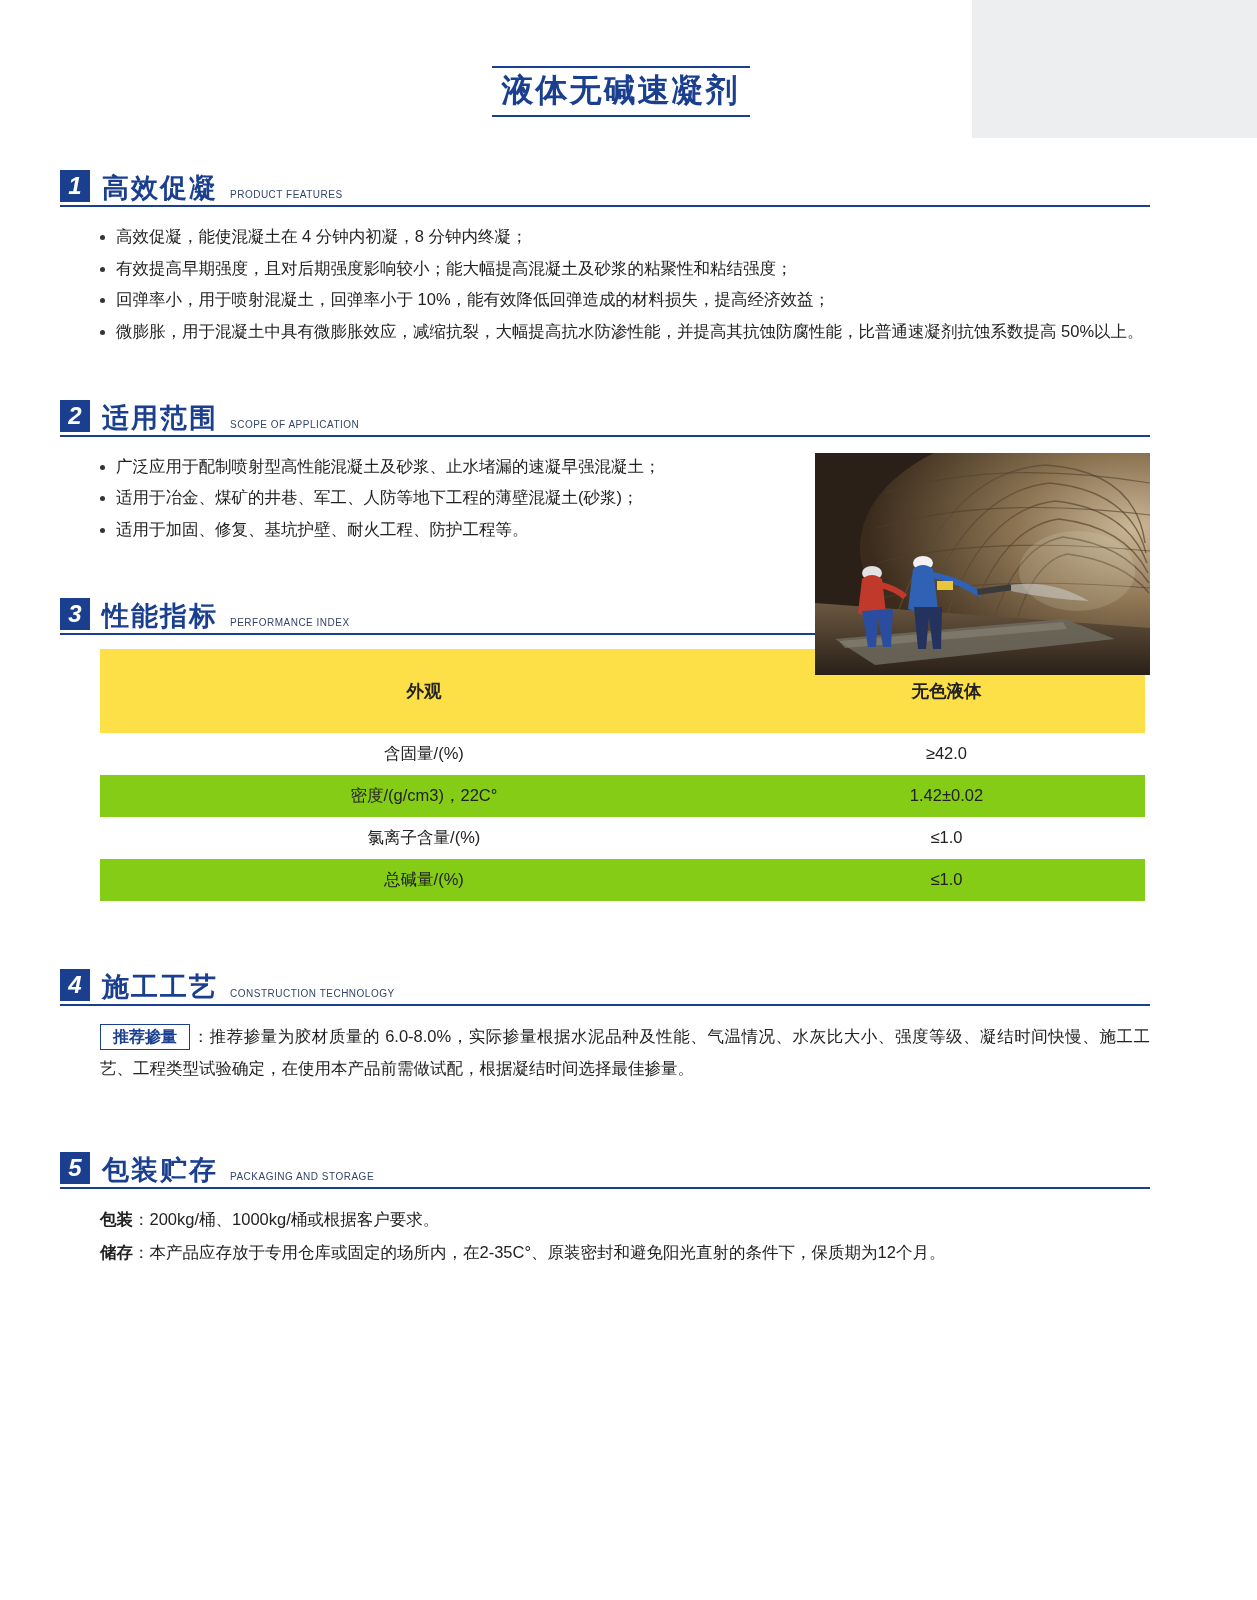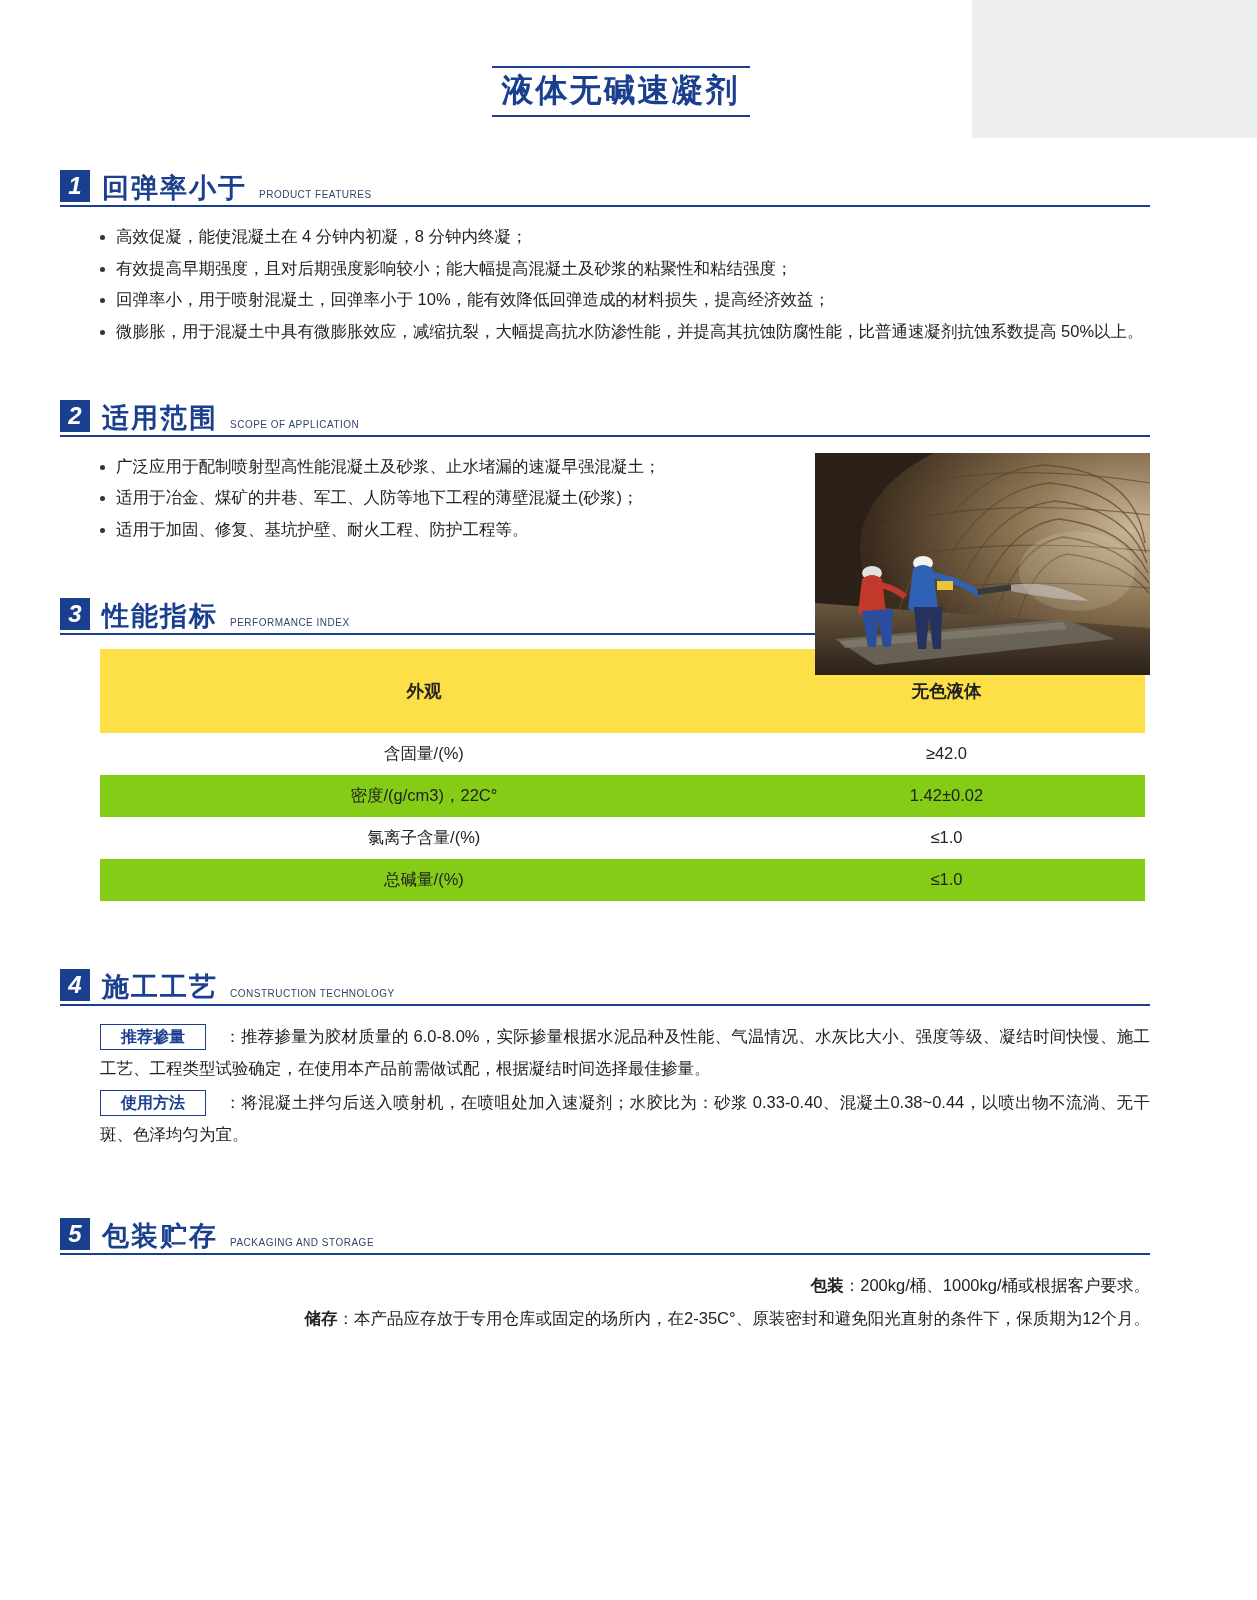--- a/index.html
+++ b/index.html
@@ -156,27 +156,27 @@
     color: #222;
     margin: 0 0 2px 0;
     text-align: justify;
   }
   .tag {
     display: inline-block;
     border: 1px solid #1b3f8f;
     color: #1b3f8f;
     font-weight: bold;
     font-size: 16px;
-    padding: 0 20px;
-    margin-right: 18px;
+    padding: 0 12px;
+    margin-right: 2px;
     line-height: 1.5;
   }
 
   
-  .pack-block { padding-left: 40px; text-align: right; }
+  .pack-block { padding-left: 40px; }
   .pack-line {
     font-size: 16.5px;
     line-height: 2.0;
     color: #222;
   }
   .pack-label { font-weight: bold; }
 
   .spacer-lg { height: 46px; }
   .spacer-xl { height: 62px; }
 </style>
@@ -189,21 +189,21 @@
 
   <div class="title-wrap">
     <div class="doc-title">液体无碱速凝剂</div>
   </div>
 
   <div class="content">
 
     <div class="section">
       <div class="sec-head">
         <div class="sec-num">1</div>
-        <div class="sec-cn">回弹率小于</div>
+        <div class="sec-cn">高效促凝</div>
         <div class="sec-en">PRODUCT FEATURES</div>
       </div>
       <ul class="bullets">
         <li>高效促凝，能使混凝土在 4 分钟内初凝，8 分钟内终凝；</li>
         <li>有效提高早期强度，且对后期强度影响较小；能大幅提高混凝土及砂浆的粘聚性和粘结强度；</li>
         <li>回弹率小，用于喷射混凝土，回弹率小于 10%，能有效降低回弹造成的材料损失，提高经济效益；</li>
         <li>微膨胀，用于混凝土中具有微膨胀效应，减缩抗裂，大幅提高抗水防渗性能，并提高其抗蚀防腐性能，比普通速凝剂抗蚀系数提高 50%以上。</li>
       </ul>
     </div>
 
@@ -318,23 +318,20 @@
     <div class="section">
       <div class="sec-head">
         <div class="sec-num">4</div>
         <div class="sec-cn">施工工艺</div>
         <div class="sec-en">CONSTRUCTION TECHNOLOGY</div>
       </div>
       <div class="para-block">
         <p class="para">
           <span class="tag">推荐掺量</span><span>：推荐掺量为胶材质量的 6.0-8.0%，实际掺量根据水泥品种及性能、气温情况、水灰比大小、强度等级、凝结时间快慢、施工工艺、工程类型试验确定，在使用本产品前需做试配，根据凝结时间选择最佳掺量。</span>
         </p>
-        <p class="para">
-          <span class="tag">使用方法</span><span>：将混凝土拌匀后送入喷射机，在喷咀处加入速凝剂；水胶比为：砂浆 0.33-0.40、混凝土0.38~0.44，以喷出物不流淌、无干斑、色泽均匀为宜。</span>
-        </p>
       </div>
     </div>
 
     <div class="spacer-xl"></div>
 
     <div class="section">
       <div class="sec-head">
         <div class="sec-num">5</div>
         <div class="sec-cn">包装贮存</div>
         <div class="sec-en">PACKAGING AND STORAGE</div>

